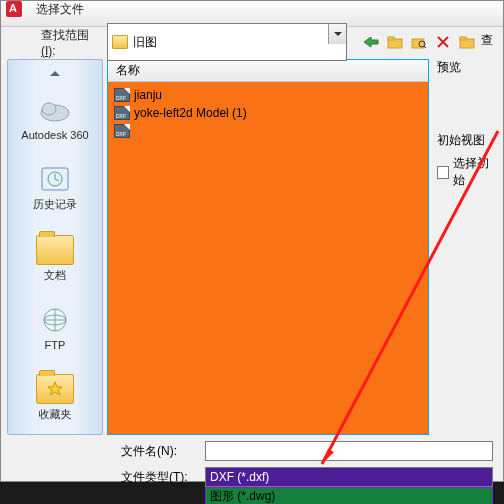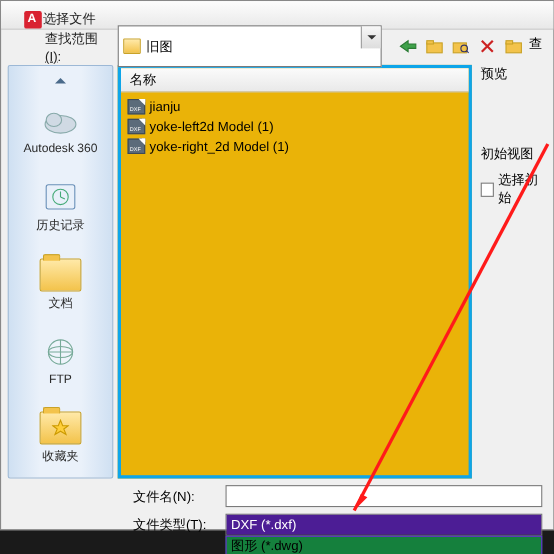--- a/index.html
+++ b/index.html
@@ -1,37 +1,37 @@
 <!DOCTYPE html>
 <html><head>
 <meta charset="utf-8">
 <style>
 *{box-sizing:border-box;margin:0;padding:0;font-family:"Microsoft YaHei","SimSun",Tahoma,sans-serif;font-size:12px}
 body{background:#1a1a1a;width:504px;height:504px;overflow:hidden;position:relative}
 .dialog{position:absolute;left:0;top:0;width:504px;height:482px;background:#f0f0f0;border:1px solid #888}
-.titlebar{height:26px;background:linear-gradient(#fdfdfd,#e8e8e8);border-bottom:1px solid #c8c8c8;display:flex;align-items:flex-end;padding:0 21px;gap:1px}
+.titlebar{height:26px;background:linear-gradient(#fdfdfd,#e8e8e8);border-bottom:1px solid #c8c8c8;display:flex;align-items:flex-start;padding:0 5px;gap:14px}
 .titlebar .aicon{width:16px;height:16px;background:#d92231;border-radius:2px;position:relative}
 .titlebar .aicon:before{content:"A";color:#fff;font-weight:bold;font-size:11px;position:absolute;left:3px;top:1px}
 .titlebar .ttext{color:#222}
 .toolbar{height:30px;display:flex;align-items:center;padding:4px 10px 4px 40px;gap:8px}
 .toolbar .lbl{color:#222}
 .toolbar .acc{text-decoration:underline}
 .look-dd{flex:0 0 240px;height:38px;background:#fff;border:1px solid #7a7a7a;display:flex;align-items:center;padding:0 4px;position:relative}
 .look-dd .ficon{width:16px;height:14px;background:linear-gradient(#ffe9a8,#f3c34b);border:1px solid #c9a227;border-radius:1px;margin-right:5px}
 .look-dd .ddbtn{position:absolute;right:0;top:0;width:18px;height:20px;background:linear-gradient(#f7f7f7,#ddd);border-left:1px solid #999;display:flex;align-items:center;justify-content:center}
 .look-dd .ddbtn:after{content:"";border:4px solid transparent;border-top-color:#333;margin-top:3px}
 .tbicons{display:flex;gap:4px;margin-left:6px}
 .ticn{width:20px;height:20px;display:flex;align-items:center;justify-content:center}
 .main{display:flex;height:380px;padding:2px 6px 2px 6px;gap:4px}
 .sidebar{width:96px;background:linear-gradient(90deg,#cfe0f2,#eaf1fa 30%,#eaf1fa 70%,#cfe0f2);border:1px solid #9cb8d6;border-radius:2px;overflow:hidden;padding:6px 0;display:flex;flex-direction:column;align-items:center;gap:16px}
 .sitem{width:84px;display:flex;flex-direction:column;align-items:center;gap:2px;padding:3px 0}
 .sitem .sicn{width:38px;height:32px;display:flex;align-items:center;justify-content:center}
 .sitem .slbl{color:#2a2a2a;font-size:11px;text-align:center}
 .center{flex:1;display:flex}
-.filelist{flex:1;background:#eab308;border:3px solid #0ea5e9;display:flex;flex-direction:column}
+.filelist{flex:1;background:#f97316;border:1px solid #0ea5e9;display:flex;flex-direction:column}
 .filelist .hdr{height:22px;background:linear-gradient(#fbfbfb,#e9e9e9);border-bottom:1px solid #ccc;display:flex;align-items:center;padding:0 8px}
 .files{flex:1;padding:2px 4px}
 .frow{display:flex;align-items:flex-end;height:18px;gap:4px;padding:0 2px}
 .frow .ficn{width:16px;height:14px;background:#5b6b7a;border:1px solid #3d4a56;position:relative}
 .frow .ficn:before{content:"";position:absolute;right:-1px;top:-1px;border:3px solid transparent;border-top-color:#fff;border-right-color:#fff}
 .frow .ficn:after{content:"DXF";position:absolute;font-size:5px;color:#fff;left:1px;bottom:0}
 .rightpane{width:68px;padding:0 0 0 8px;display:flex;flex-direction:column;gap:56px}
 .rightpane .sec{display:flex;flex-direction:column;gap:6px}
 .rightpane .chk{display:flex;align-items:center;gap:4px}
 .rightpane .chk .box{width:13px;height:13px;border:1px solid #7a7a7a;background:#fff}
@@ -175,21 +175,20 @@
           <div class="frow">
               <div class="ficn"></div>
               <span>jianju</span>
             </div>
           <div class="frow">
               <div class="ficn"></div>
               <span>yoke-left2d Model (1)</span>
             </div>
           <div class="frow">
               <div class="ficn"></div>
-              <span>yoke-right_2d Model (1)</span>
             </div>
         </div>
       </div>
       <div class="rightpane">
         <div class="sec">
           <span>预览</span>
         </div>
         <div class="sec">
           <span>初始视图</span>
           <div class="chk">

